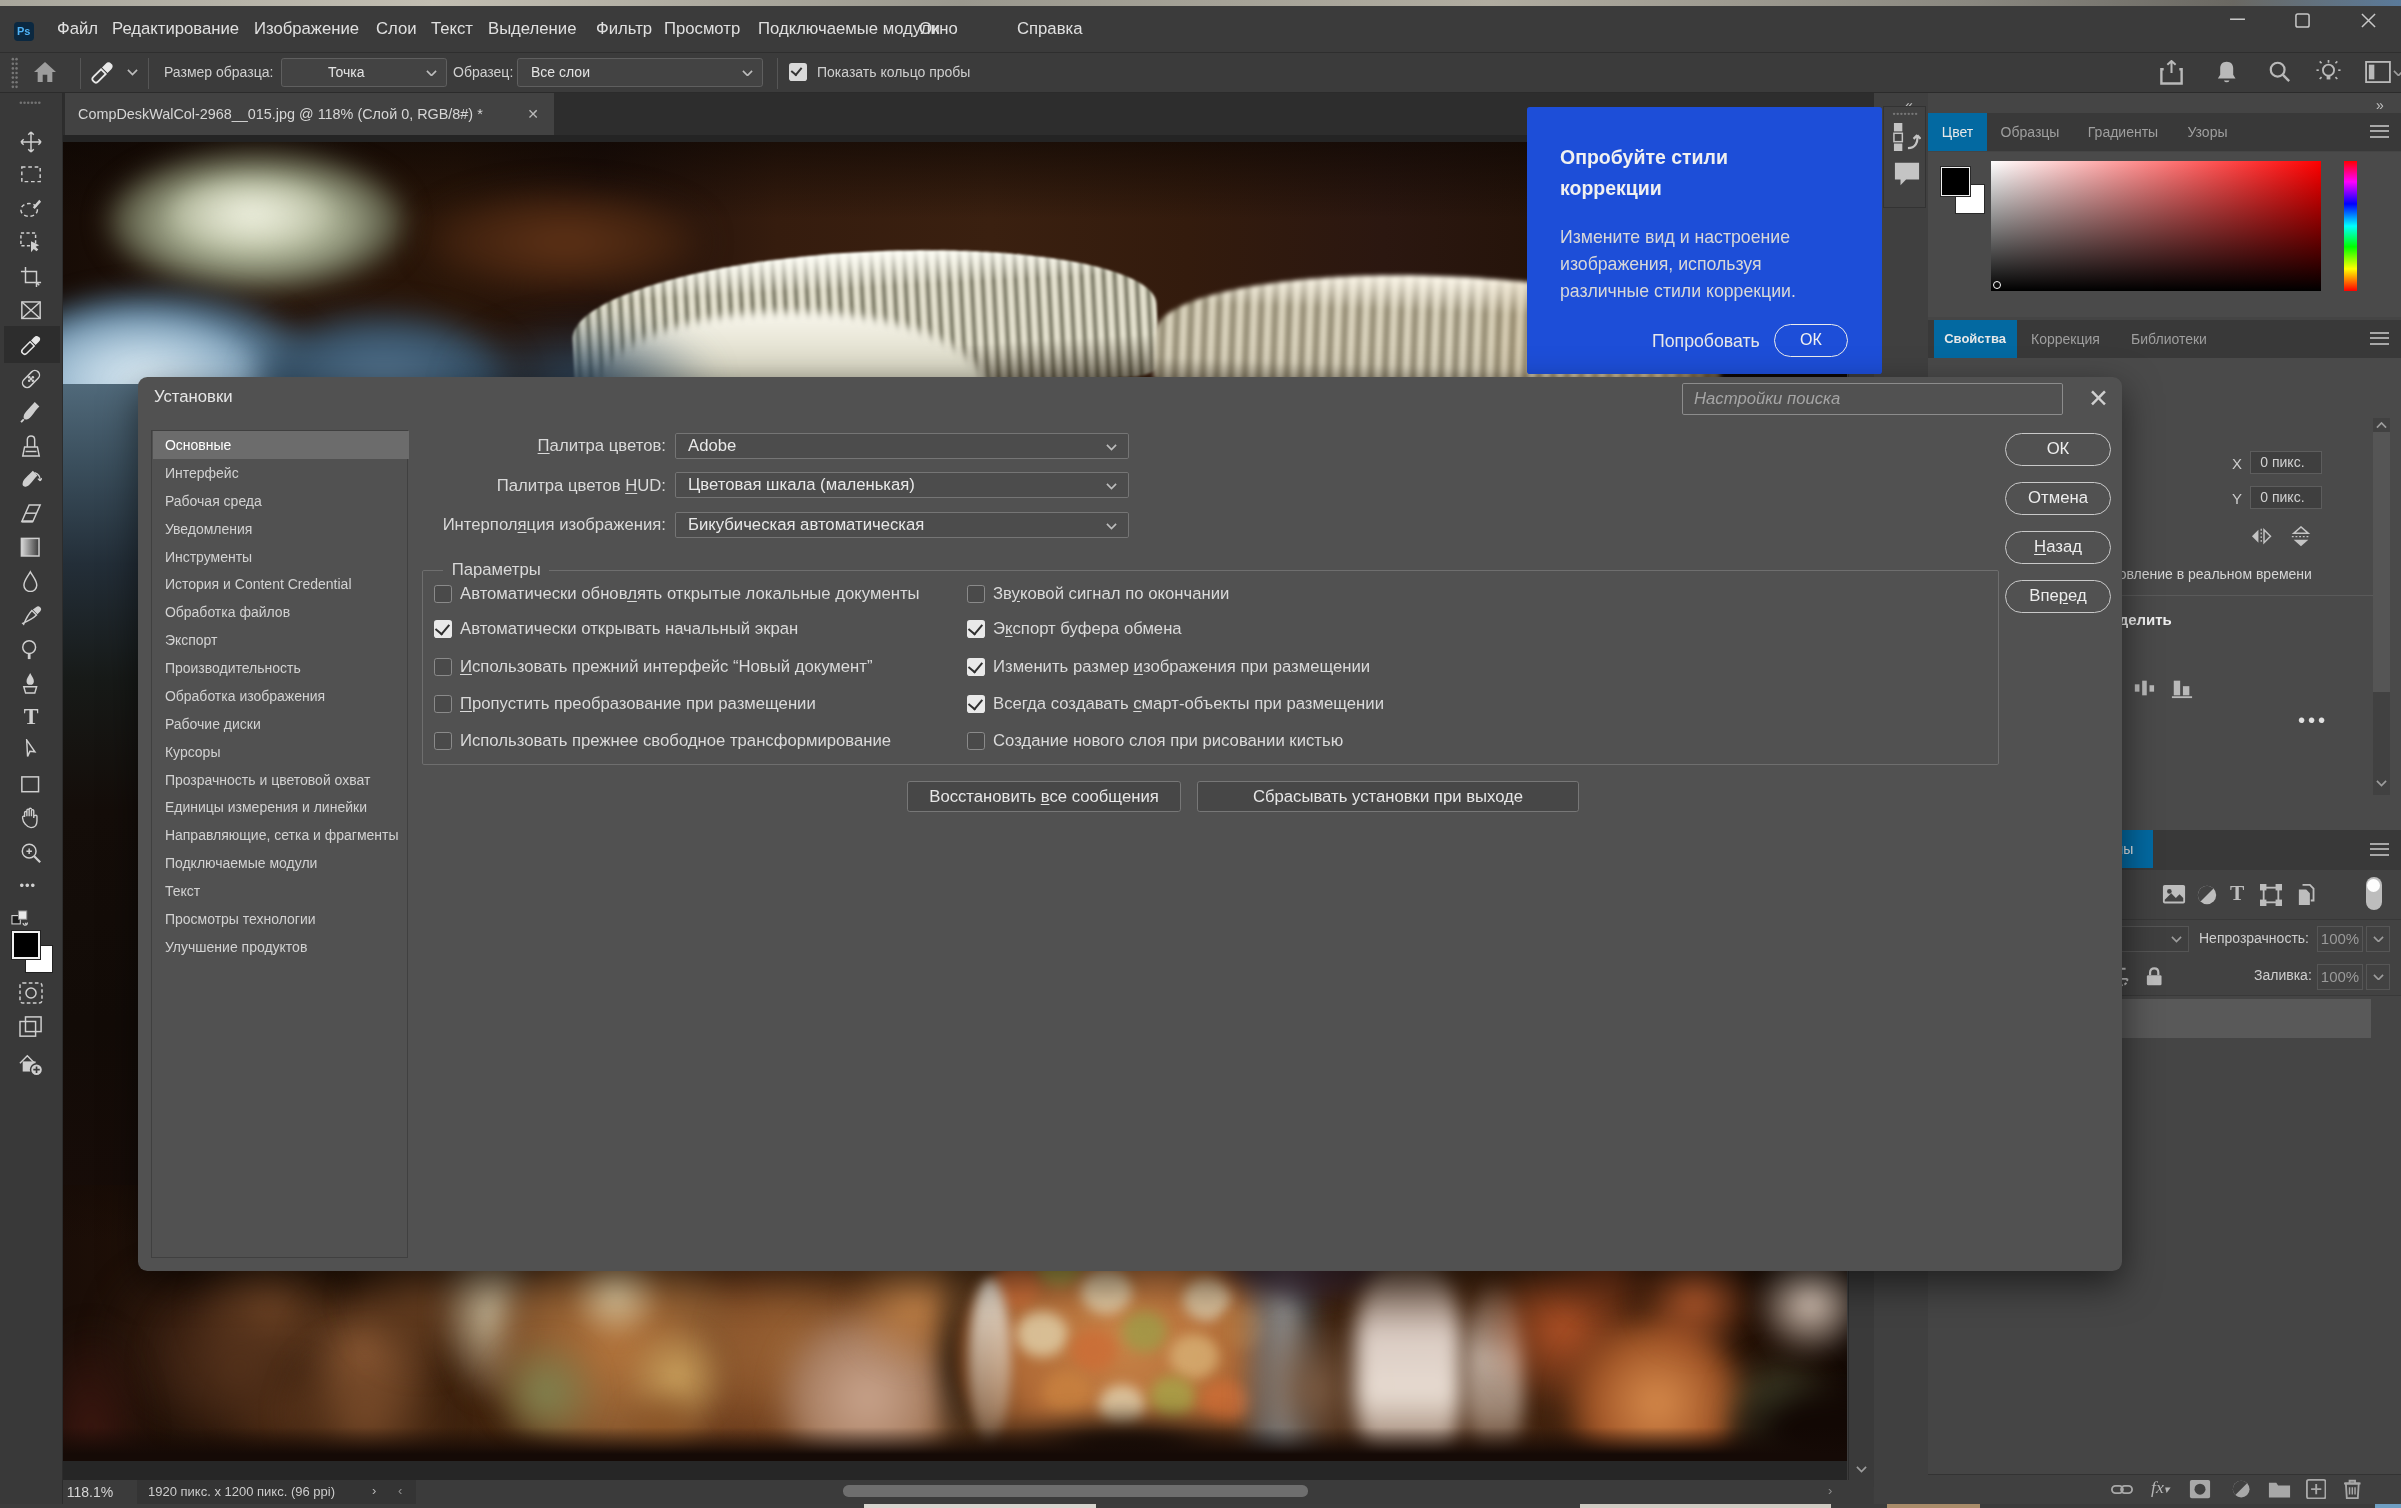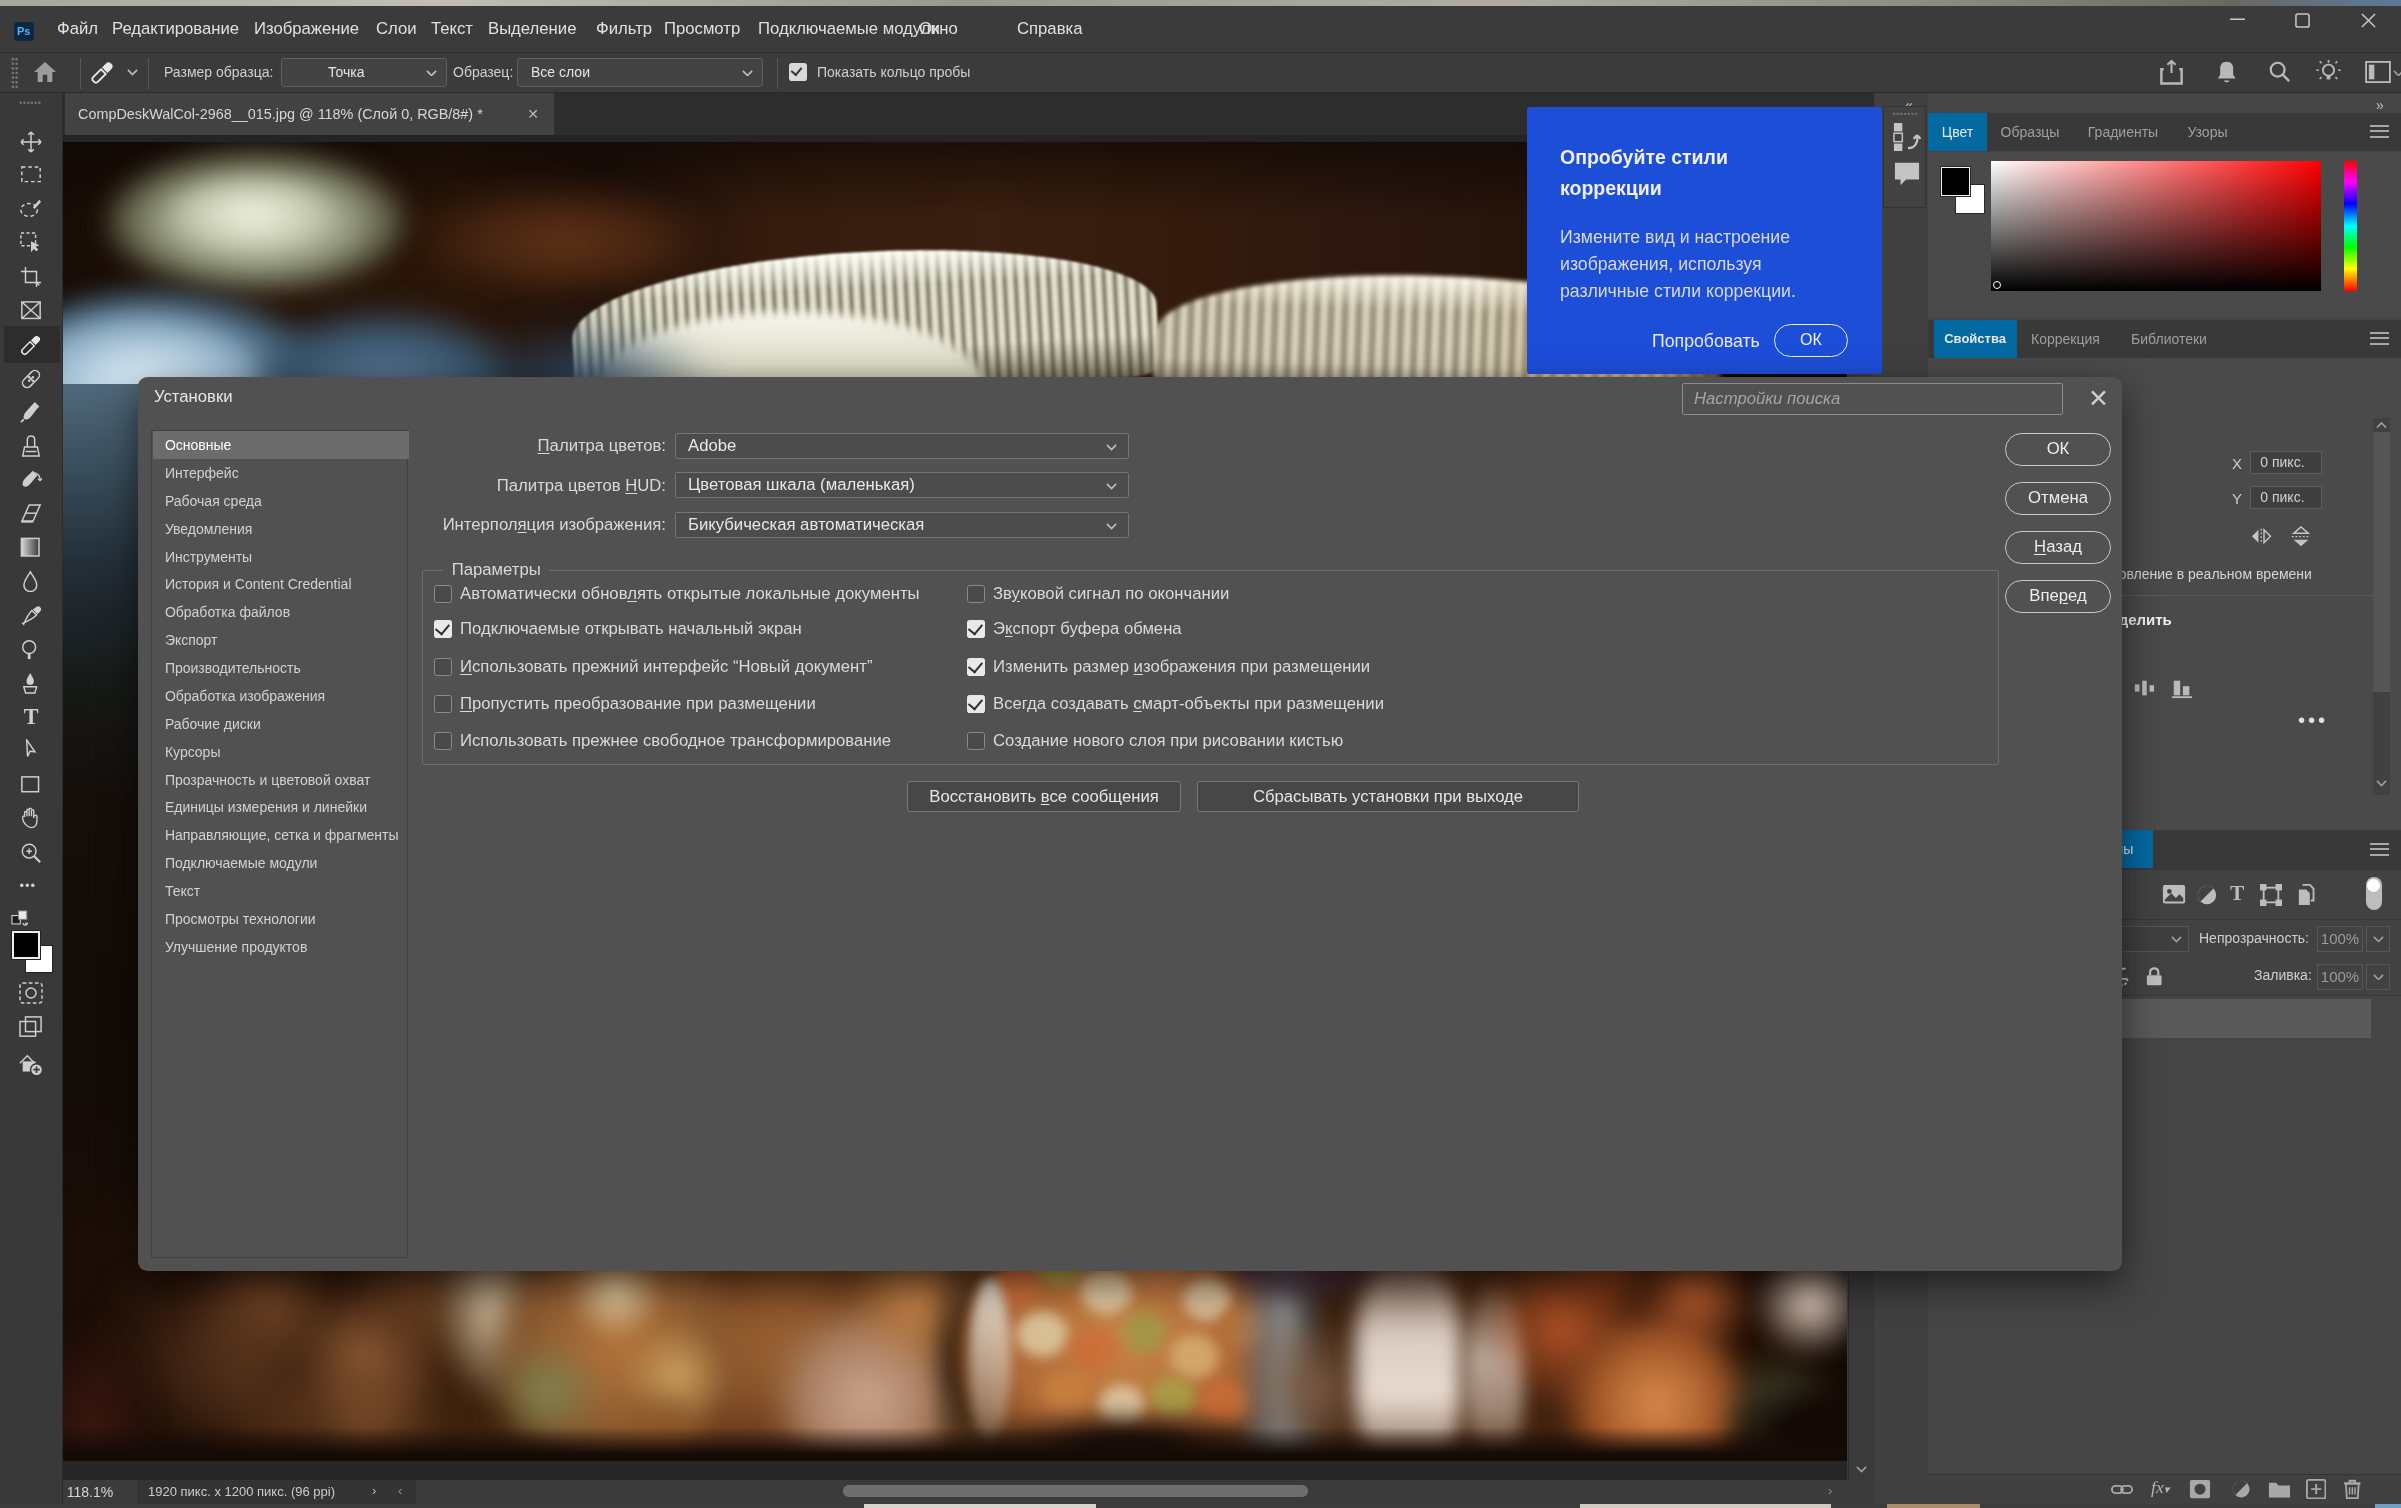--- a/index.html
+++ b/index.html
@@ -751,21 +751,21 @@
         <path d="M1 1 L6 6 L11 1" stroke="#bdbdbd" stroke-width="1.8" fill="none"></path>
       </svg>
   </div>
 
   <fieldset id="fieldset">
       <legend>Параметры</legend>
     </fieldset>
   <div class="cbox off" style="left:296px; top:208px;"></div>
   <div class="cbrow" style="left:322px; top:208px;">Автоматически обнов<u>л</u>ять открытые локальные документы</div>
   <div class="cbox on" style="left:296px; top:243px;"></div>
-  <div class="cbrow" style="left:322px; top:243px;">Подключаемые открывать начальный экран</div>
+  <div class="cbrow" style="left:322px; top:243px;">Автоматически открывать начальный экран</div>
   <div class="cbox off" style="left:296px; top:281px;"></div>
   <div class="cbrow" style="left:322px; top:281px;"><u>И</u>спользовать прежний интерфейс “Новый документ”</div>
   <div class="cbox off" style="left:296px; top:318px;"></div>
   <div class="cbrow" style="left:322px; top:318px;"><u>П</u>ропустить преобразование при размещении</div>
   <div class="cbox off" style="left:296px; top:355px;"></div>
   <div class="cbrow" style="left:322px; top:355px;">Использовать прежнее свободное трансформирование</div>
 
   <div class="cbox off" style="left:829px; top:208px;"></div>
   <div class="cbrow" style="left:855px; top:208px;">Зв<u>у</u>ковой сигнал по окончании</div>
   <div class="cbox on" style="left:829px; top:243px;"></div>

